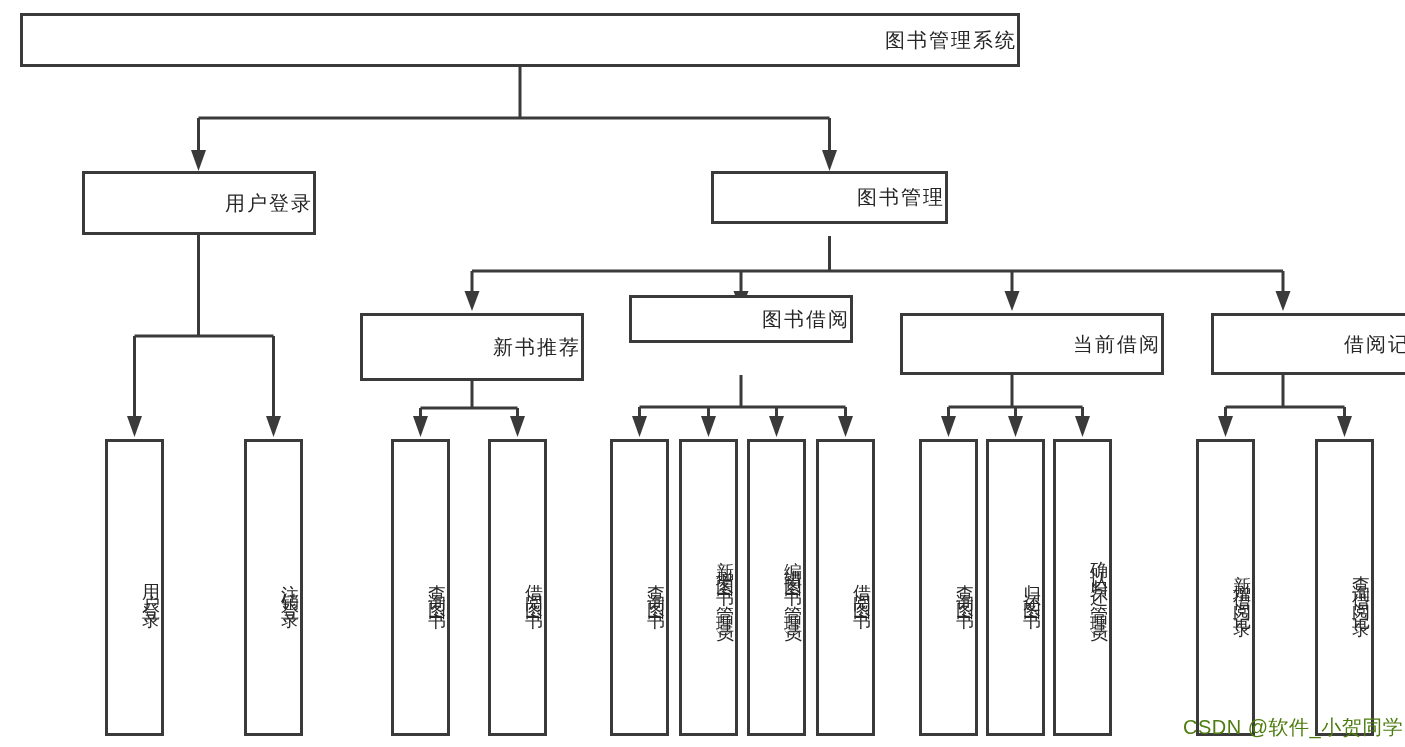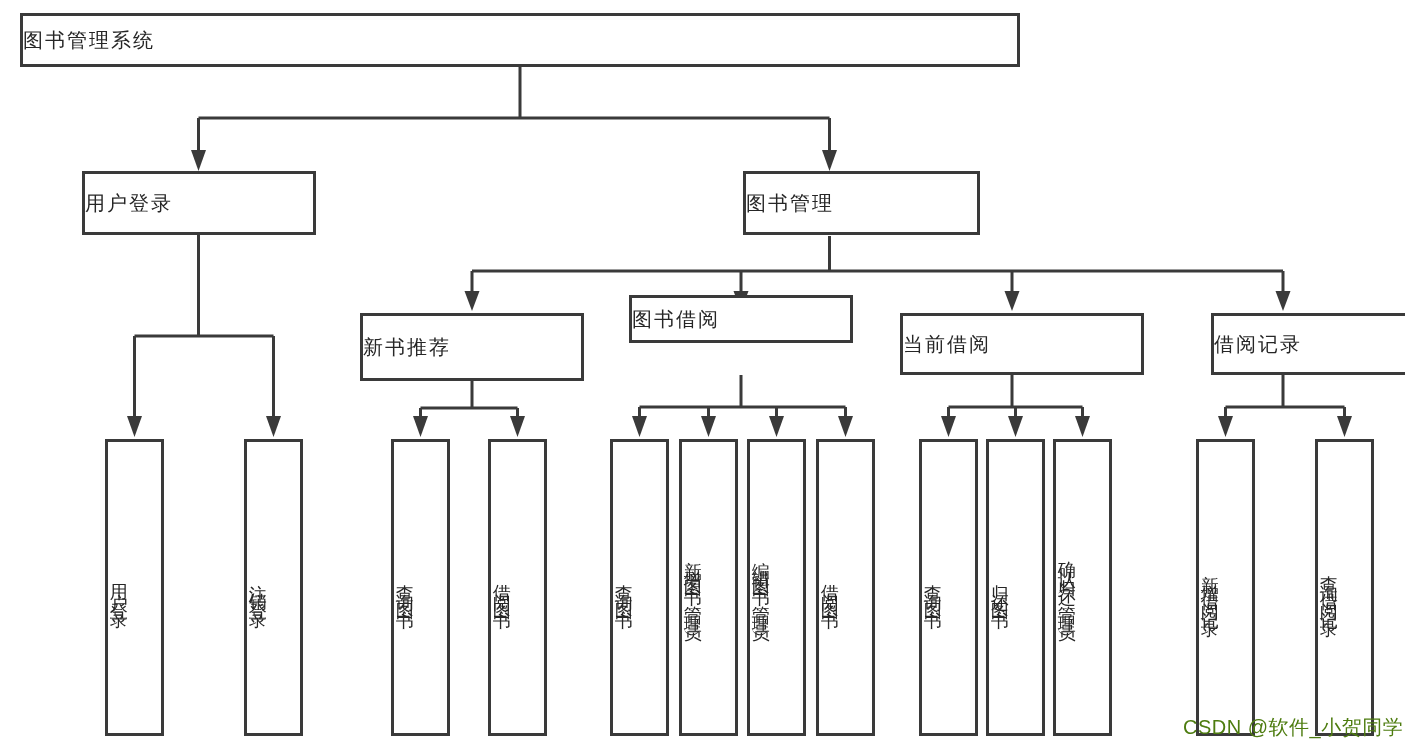--- a/index.html
+++ b/index.html
@@ -3,21 +3,21 @@
 <meta charset="utf-8">
 <style>
   html,body{margin:0;padding:0;background:#ffffff;}
   .canvas{
     position:relative;width:1405px;height:747px;background:#ffffff;
     font-family:"Liberation Sans","DejaVu Sans",sans-serif;overflow:hidden;
   }
   .wires{position:absolute;left:0;top:0;width:1405px;height:747px;z-index:1;}
   .node{
     position:absolute;box-sizing:border-box;background:#ffffff;
-    border:3px solid #3a3a3a;display:flex;align-items:center;justify-content:flex-start;
+    border:3px solid #3a3a3a;display:flex;align-items:center;justify-content:flex-end;
     color:#262626;z-index:2;
   }
   .node.h span{font-size:20px;letter-spacing:2px;white-space:nowrap;}
   .node.v span{
     writing-mode:vertical-rl;font-size:18px;letter-spacing:9px;
     line-height:1.15;white-space:nowrap;
   }
   .watermark{
     position:absolute;left:1183px;top:714px;z-index:3;
     font-size:20px;color:#4d7c0f;letter-spacing:0.5px;white-space:nowrap;
@@ -71,31 +71,31 @@
     </g>
   </svg>
 
   <div class="node h" style="left:20px;top:13px;width:1000px;height:54px;">
     <span>图书管理系统</span>
   </div>
 
   <div class="node h" style="left:82px;top:171px;width:234px;height:64px;">
     <span>用户登录</span>
   </div>
-  <div class="node h" style="left:711px;top:171px;width:237px;height:64px;margin-left:32px;">
+  <div class="node h" style="left:711px;top:171px;width:237px;height:53px;">
     <span>图书管理</span>
   </div>
 
   <div class="node h" style="left:360px;top:313px;width:224px;height:68px;">
     <span>新书推荐</span>
   </div>
   <div class="node h" style="left:629px;top:295px;width:224px;height:48px;">
     <span>图书借阅</span>
   </div>
-  <div class="node h" style="left:900px;top:313px;width:244px;height:62px;">
+  <div class="node h" style="left:900px;top:313px;width:264px;height:62px;">
     <span>当前借阅</span>
   </div>
   <div class="node h" style="left:1171px;top:313px;width:224px;height:62px;margin-left:40px;">
     <span>借阅记录</span>
   </div>
 
   <div class="node v" style="left:105px;top:439px;width:59px;height:297px;">
     <span>用户登录</span>
   </div>
   <div class="node v" style="left:244px;top:439px;width:59px;height:297px;">

